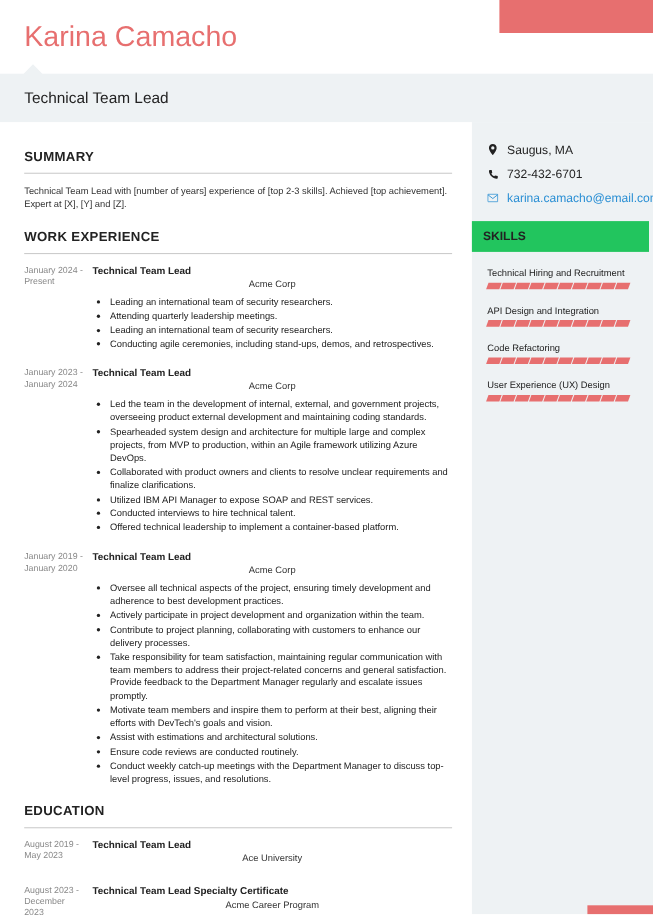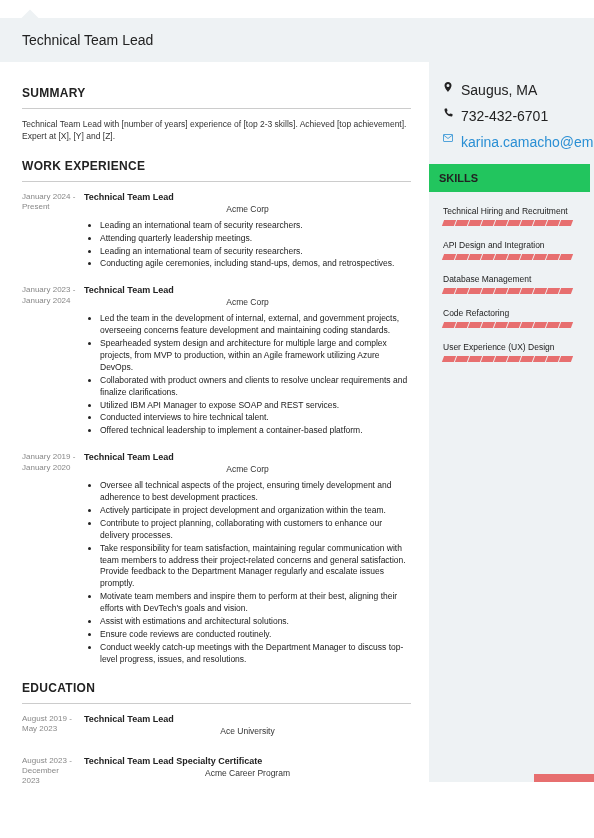--- a/index.html
+++ b/index.html
@@ -114,21 +114,22 @@
     padding-left: 16px;
   }
   .job-body li {
     font-size: 8.5px;
     line-height: 1.4;
     color: #222;
     margin-bottom: 1px;
   }
   .contact-row {
     display: flex;
-    font-size: 14px;
+    align-items: center;
+    font-size: 11px;
     margin-bottom: 10px;
     gap: 8px;
   }
   .contact-row .icon {
     width: 10px;
     text-align: center;
     font-size: 9px;
   }
   .email { color: #2a8fd4; }
   .skills-h {
@@ -163,20 +164,23 @@
     height: 8px;
     background: #e76f6f;
   }
 </style>
 </head>
 <body>
 
 <div class="page">
   <div class="red-block"></div>
 
+  <div class="header-row">
+    <div class="name">Karina Camacho</div>
+  </div>
 
   <div class="title-bar">
     <div class="notch"></div>
     <h2>Technical Team Lead</h2>
   </div>
 
   <div class="body-row">
     <div class="main">
 
       <div class="section-h">SUMMARY</div>
@@ -198,21 +202,21 @@
                 <li>Conducting agile ceremonies, including stand-ups, demos, and retrospectives.</li>
               </ul>
             </div>
           </div>
           <div class="job">
             <div class="job-dates">January 2023 - January 2024</div>
             <div class="job-body">
               <div class="job-title">Technical Team Lead</div>
               <div class="job-company">Acme Corp</div>
               <ul>
-                <li>Led the team in the development of internal, external, and government projects, overseeing concerns feature development and maintaining coding standards.</li>
+                <li>Led the team in the development of internal, external, and government projects, overseeing product external development and maintaining coding standards.</li>
                 <li>Spearheaded system design and architecture for multiple large and complex projects, from MVP to production, within an Agile framework utilizing Azure DevOps.</li>
                 <li>Collaborated with product owners and clients to resolve unclear requirements and finalize clarifications.</li>
                 <li>Utilized IBM API Manager to expose SOAP and REST services.</li>
                 <li>Conducted interviews to hire technical talent.</li>
                 <li>Offered technical leadership to implement a container-based platform.</li>
               </ul>
             </div>
           </div>
           <div class="job">
             <div class="job-dates">January 2019 - January 2020</div>
@@ -310,35 +314,20 @@
               <div class="skill-seg"></div>
               <div class="skill-seg"></div>
               <div class="skill-seg"></div>
               <div class="skill-seg"></div>
               <div class="skill-seg"></div>
               <div class="skill-seg"></div>
               <div class="skill-seg"></div>
             </div>
           </div>
           <div class="skill">
-            <div class="skill-name">Database Management</div>
-            <div class="skill-bar">
-              <div class="skill-seg"></div>
-              <div class="skill-seg"></div>
-              <div class="skill-seg"></div>
-              <div class="skill-seg"></div>
-              <div class="skill-seg"></div>
-              <div class="skill-seg"></div>
-              <div class="skill-seg"></div>
-              <div class="skill-seg"></div>
-              <div class="skill-seg"></div>
-              <div class="skill-seg"></div>
-            </div>
-          </div>
-          <div class="skill">
             <div class="skill-name">Code Refactoring</div>
             <div class="skill-bar">
               <div class="skill-seg"></div>
               <div class="skill-seg"></div>
               <div class="skill-seg"></div>
               <div class="skill-seg"></div>
               <div class="skill-seg"></div>
               <div class="skill-seg"></div>
               <div class="skill-seg"></div>
               <div class="skill-seg"></div>

